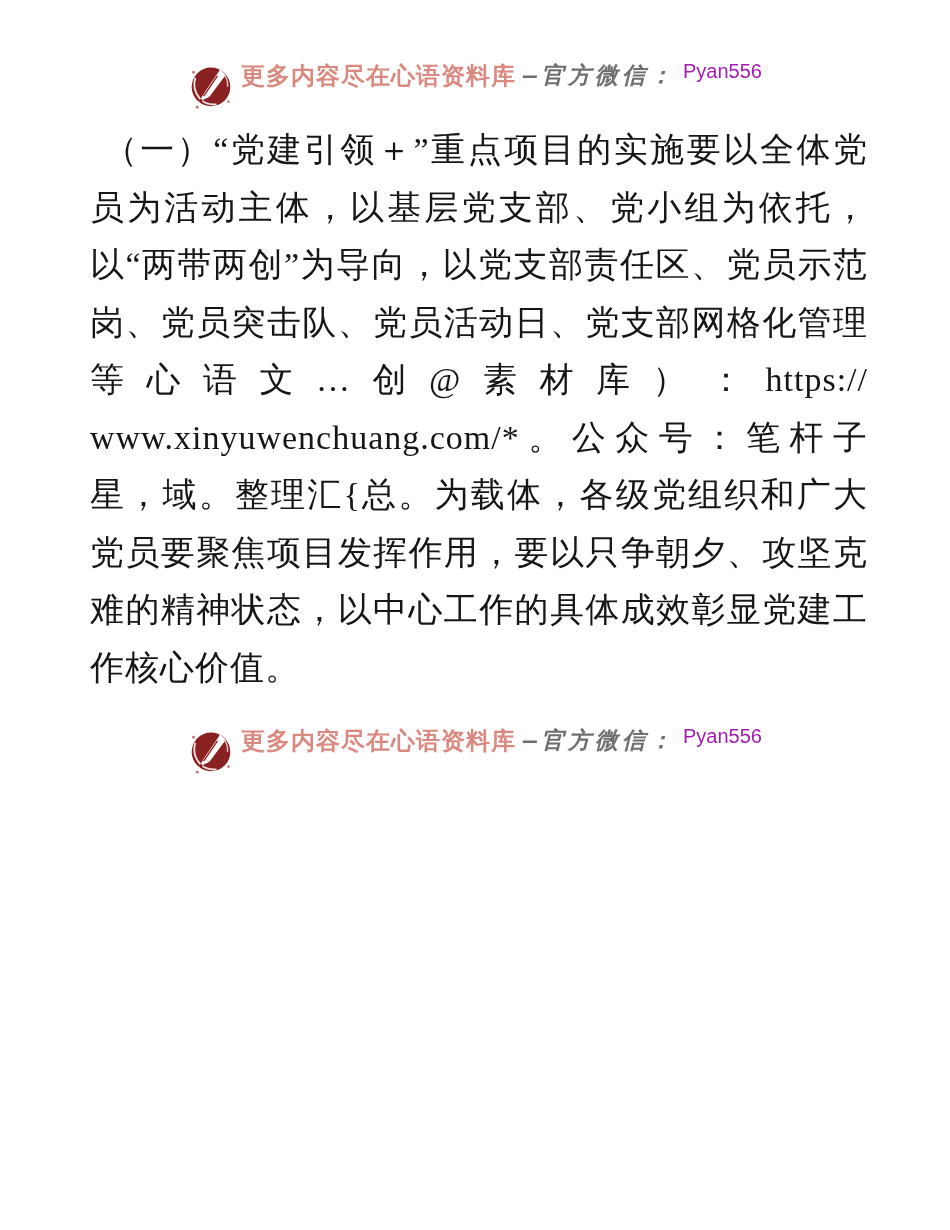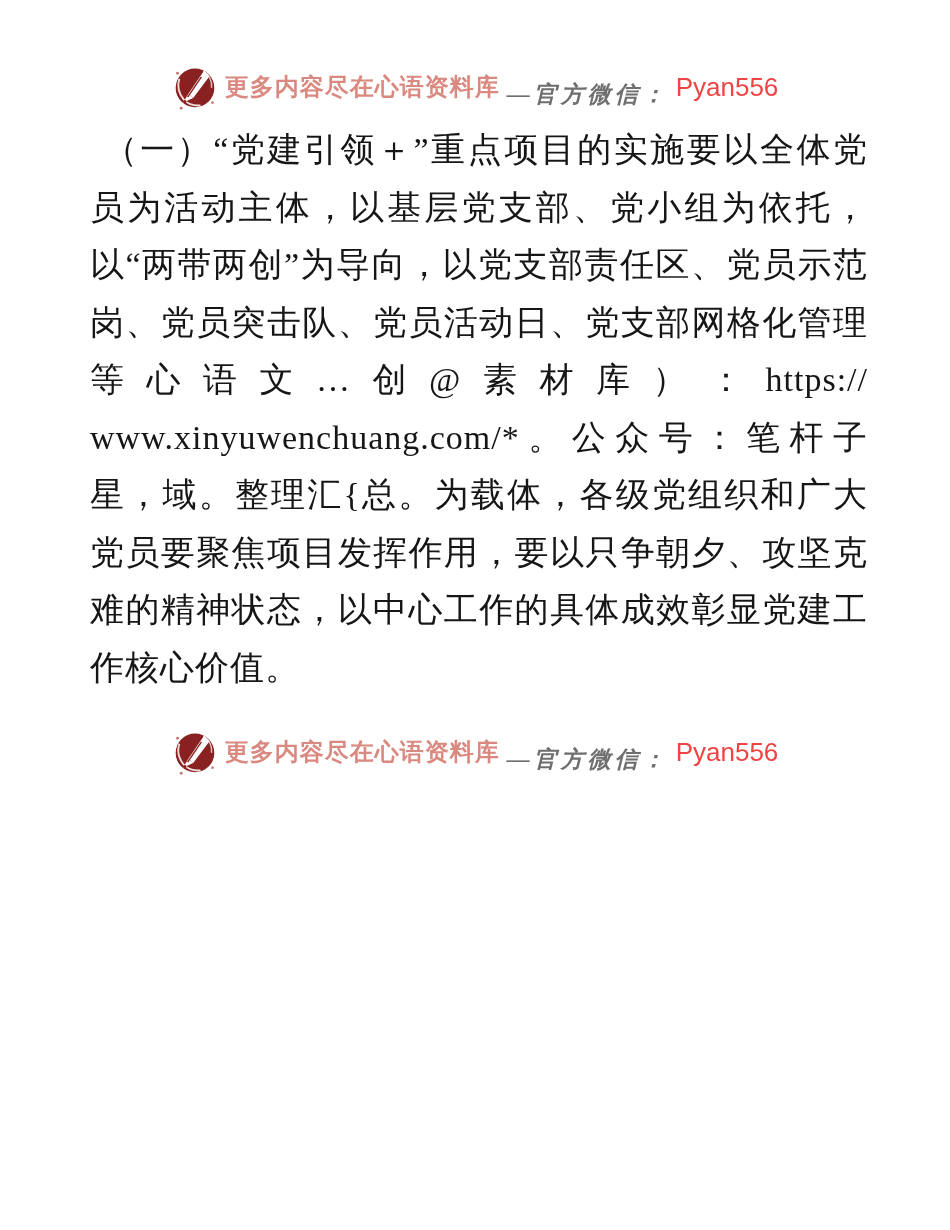--- a/index.html
+++ b/index.html
@@ -8,21 +8,20 @@
     width: 950px;
     height: 1230px;
     margin: 0 auto;
     background: #ffffff;
     overflow: hidden;
     box-sizing: border-box;
     font-family: "Liberation Serif", "DejaVu Serif", serif;
   }
   .watermark {
     display: flex;
-    align-items: center;
     justify-content: center;
     gap: 7px;
     height: 54px;
   }
   .watermark--top { margin-top: 60px; }
   .watermark--bottom { margin-top: 28px; }
   .wm-logo { width: 46px; height: 52px; flex: 0 0 auto; }
   .wm-logo svg { display: block; width: 100%; height: 100%; }
   .wm-brand {
     color: #d9897f;
@@ -30,27 +29,26 @@
     font-weight: 600;
     letter-spacing: 1px;
     white-space: nowrap;
   }
   .wm-label {
     color: #6f6f6f;
     font-size: 23px;
     font-style: italic;
     font-weight: 600;
     letter-spacing: 4px;
-    font-family: Liberation Serif, serif;
+    font-family: Liberation Mono, monospace;
     white-space: nowrap;
-    margin-top: 14px;
   }
   .wm-id {
-    color: #ef4444;
-    font-size: 26px;
+    color: #a21caf;
+    font-size: 20px;
     font-family: "Liberation Sans", "DejaVu Sans", sans-serif;
     white-space: nowrap;
   }
   .content {
     padding: 7px 82px 0 90px;
   }
   .content p {
     margin: 0 0 29px 0;
     font-size: 34px;
     line-height: 57.5px;

